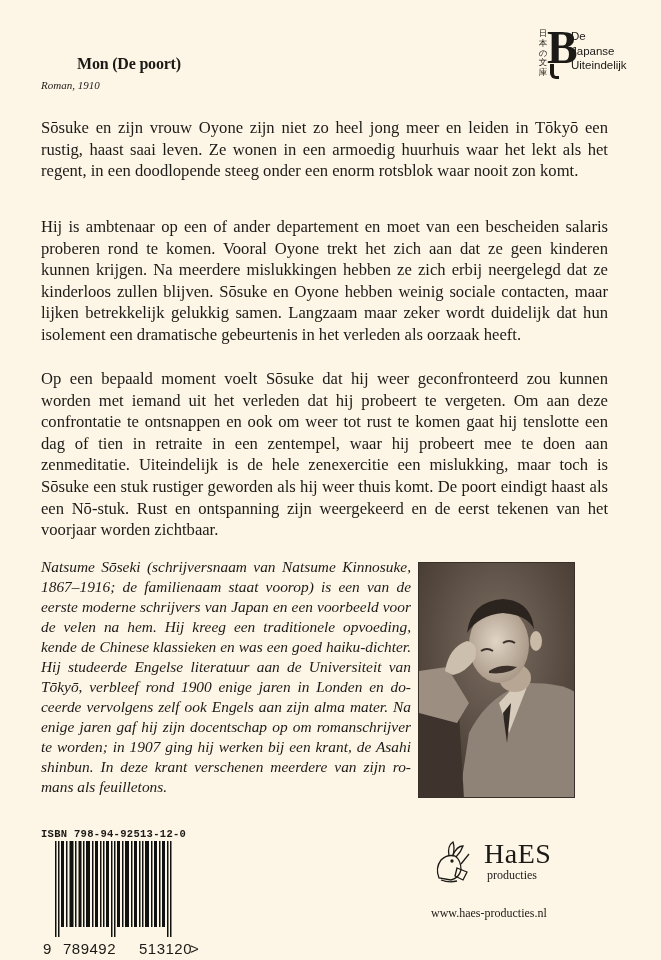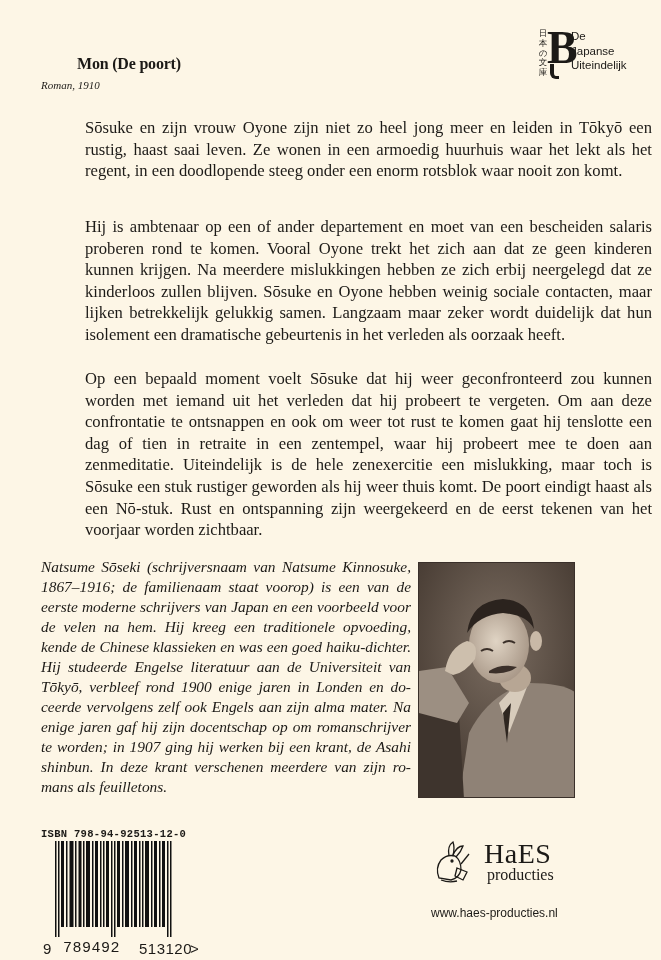--- a/index.html
+++ b/index.html
@@ -42,21 +42,21 @@
       width: 5px; height: 12px; border-left: 4px solid #1c1a17;
       border-bottom: 3px solid #1c1a17; border-bottom-left-radius: 6px;
     }
     .logo-text {
       font-family: "Liberation Sans", sans-serif; font-size: 11.5px;
       line-height: 14.5px; margin-left: 2px; margin-top: 1px;
     }
     .para {
       position: absolute; left: 41px; width: 567px;
       font-size: 16.6px; line-height: 21.6px;
-      text-align: justify; hyphens: manual; margin-left: 44px;
+      text-align: justify; hyphens: manual;
     }
     #p1 { top: 117px; }
     #p2 { top: 216px; }
     #p3 { top: 368px; }
     .bio {
       position: absolute; left: 41px; top: 557px; width: 370px;
       font-size: 15.4px; line-height: 20px; font-style: italic;
       text-align: justify;
     }
     .portrait {
@@ -79,26 +79,26 @@
     }
     .haes-logo {
       position: absolute; left: 433px; top: 840px;
       display: flex; align-items: center;
     }
     .haes-name {
       font-family: "Liberation Serif", serif; font-size: 28px; line-height: 26px;
       letter-spacing: 0.5px;
     }
     .haes-sub {
-      font-family: "Liberation Serif", serif; font-size: 16px; line-height: 16px;
+      font-family: "Liberation Serif", serif; font-size: 12px; line-height: 16px;
       margin-left: 3px;
     }
     .haes-url {
       position: absolute; left: 431px; top: 906px;
-      font-family: Liberation Sans, sans-serif; font-size: 12px;
+      font-family: Liberation Serif, serif; font-size: 12px;
     }
   </style>
 </head>
 <body>
 
 <div class="title">Mon (De poort)</div>
 <div class="subtitle">Roman, 1910</div>
 
 <div class="logo">
   <div class="logo-kanji">
@@ -197,21 +197,21 @@
       <rect x="112" y="0" width="1.5" height="86"></rect>
       <rect x="115" y="0" width="3" height="86"></rect>
       <rect x="120" y="0" width="1.5" height="86"></rect>
       <rect x="123" y="0" width="3" height="86"></rect>
 
       <rect x="128" y="0" width="1.5" height="96"></rect>
       <rect x="131" y="0" width="1.5" height="96"></rect>
     </g>
   </svg>
   <span class="ean-digits" style="left:2px; top:113px;">9</span>
-  <span class="ean-digits" style="left:22px; top:113px; letter-spacing:0.5px;font-family:Liberation Mono, monospace;">789492</span>
+  <span class="ean-digits" style="left:22px; top:113px; letter-spacing:0.5px;">789492</span>
   <span class="ean-digits" style="left:78px; top:113px; letter-spacing:0.5px;margin-left:20px;">513120</span>
   <span class="ean-digits" style="left:149px; top:113px;">&gt;</span>
 </div>
 
 <div class="haes-logo">
   <svg width="40" height="44" viewBox="0 0 40 44">
     <g fill="none" stroke="#1c1a17" stroke-width="1.3">
       <path d="M6 38 Q2 28 8 20 Q14 14 22 16 Q28 20 28 30 Q26 38 18 40 Z"></path>
       <path d="M16 16 Q14 6 20 2 Q22 8 20 15"></path>
       <path d="M20 15 Q24 6 30 6 Q28 12 23 17"></path>

